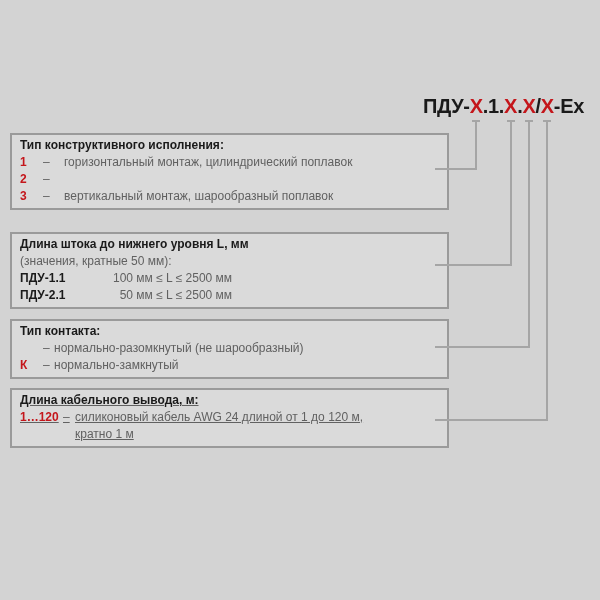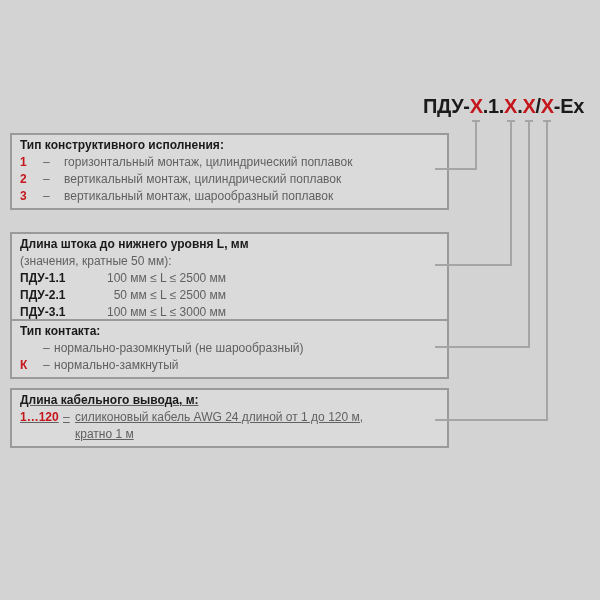--- a/index.html
+++ b/index.html
@@ -30,21 +30,21 @@
     color:var(--text_gray,#616161);
   }
   .box-title{font-weight:bold;color:var(--text_dark,#1a1a1a);}
   .subtitle{color:var(--text_gray,#616161);}
   .row{display:flex;}
   .num{flex:0 0 23px;font-weight:bold;color:var(--accent_red,#c4161b);}
   .dash-w{flex:0 0 21px;}
   .dash-n{flex:0 0 11px;}
   .rowtext{flex:1 1 auto;}
   .lenlabel{flex:0 0 87px;font-weight:bold;color:var(--text_dark,#1a1a1a);}
-  .range{white-space:pre;}
+  .range{white-space:pre;margin-left:6px;}
   .num-cable{flex:0 0 43px;font-weight:bold;color:var(--accent_red,#c4161b);}
   .dash-c{flex:0 0 12px;}
   
   .cline{position:absolute;background:var(--line_gray,#a5a5a5);}
 </style>
 </head>
 <body>
 
 <div class="canvas">
 
@@ -55,43 +55,38 @@
   <div class="infobox" style="top:133px;">
     <div class="box-title">Тип конструктивного исполнения:</div>
     <div class="row">
       <span class="num">1</span>
       <span class="dash-w">–</span>
       <span class="rowtext">горизонтальный монтаж, цилиндрический поплавок</span>
     </div>
     <div class="row">
       <span class="num">2</span>
       <span class="dash-w">–</span>
-      <span class="rowtext">вертикальный монтаж, цилиндрический поплавок</span>
     </div>
     <div class="row">
       <span class="num">3</span>
       <span class="dash-w">–</span>
       <span class="rowtext">вертикальный монтаж, шарообразный поплавок</span>
     </div>
   </div>
 
   <div class="infobox" style="top:232px;">
     <div class="box-title">Длина штока до нижнего уровня L, мм</div>
     <div class="subtitle">(значения, кратные 50 мм):</div>
     <div class="row">
       <span class="lenlabel">ПДУ-1.1</span>
       <span class="range">100 мм ≤ L ≤ 2500 мм</span>
     </div>
     <div class="row">
       <span class="lenlabel">ПДУ-2.1</span>
       <span class="range">  50 мм ≤ L ≤ 2500 мм</span>
-    </div>
-    <div class="row">
-      <span class="lenlabel">ПДУ-3.1</span>
-      <span class="range">100 мм ≤ L ≤ 3000 мм</span>
     </div>
   </div>
 
   <div class="infobox" style="top:319px;">
     <div class="box-title">Тип контакта:</div>
     <div class="row">
       <span class="num"></span>
       <span class="dash-n">–</span>
       <span class="rowtext">нормально-разомкнутый (не шарообразный)</span>
     </div>

